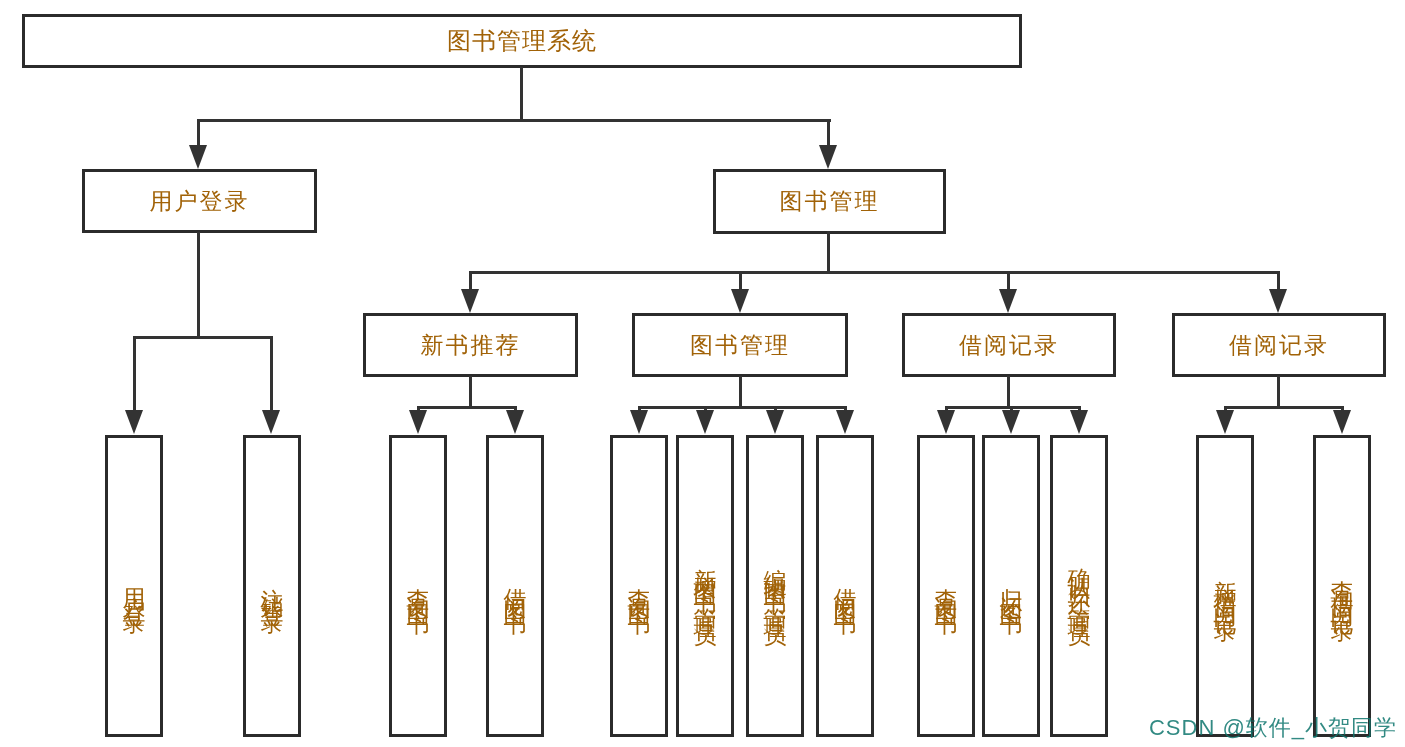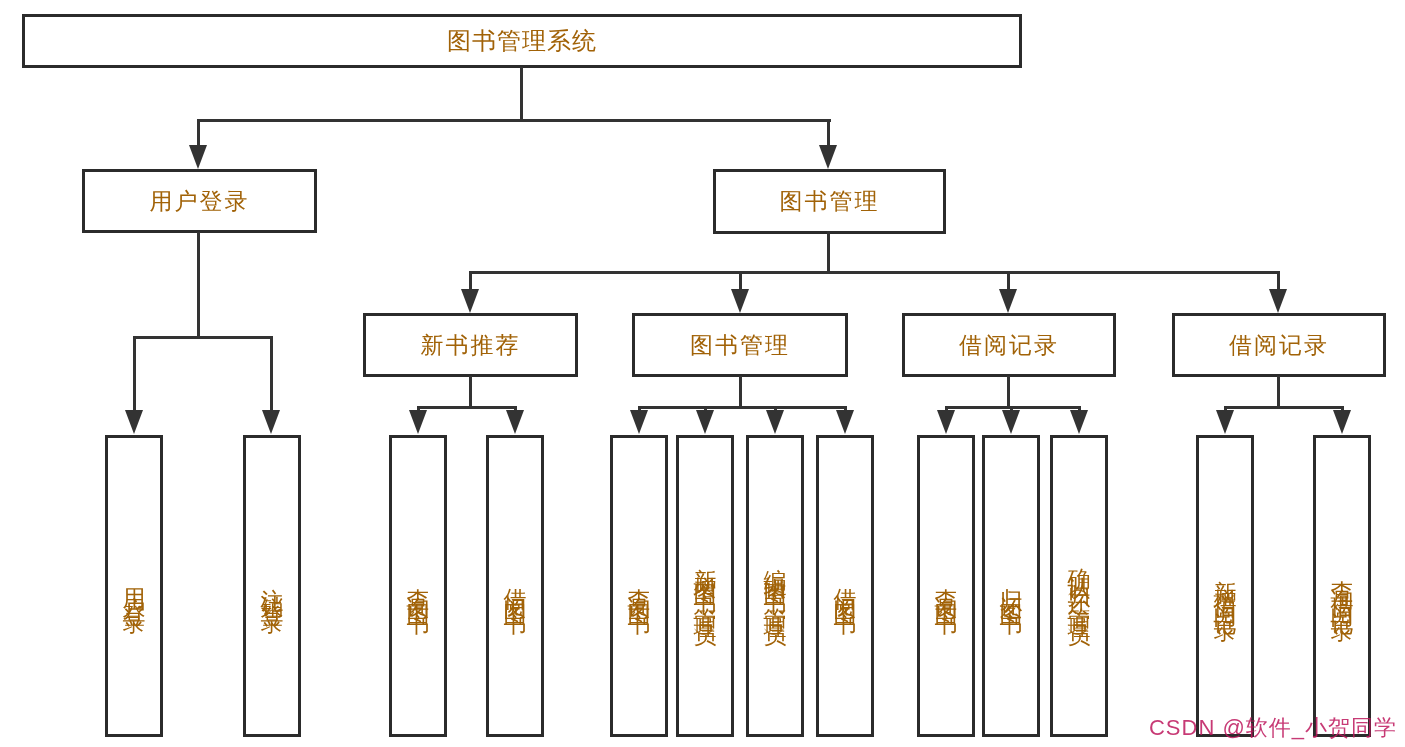--- a/index.html
+++ b/index.html
@@ -20,21 +20,21 @@
   }
   .vl{position:absolute;width:3px;background:#333333;}
   .hl{position:absolute;height:3px;background:#333333;}
   .ah{
     position:absolute;width:0;height:0;
     border-left:9px solid transparent;border-right:9px solid transparent;
     border-top:24px solid #333333;
   }
   .watermark{
     position:absolute;right:8px;bottom:4px;z-index:5;
-    font-size:22px;letter-spacing:1px;color:#be185d;opacity:.85;white-space:nowrap;
+    font-size:22px;letter-spacing:1px;color:#0f766e;opacity:.85;white-space:nowrap;
   }
 </style>
 </head>
 <body>
 
 <div id="stage">
 
   <div class="node h-node root-node" style="left:22px;top:14px;width:1000px;height:54px;">图书管理系统</div>
 
   <div class="vl" style="left:520px;top:67px;height:53px;"></div>

